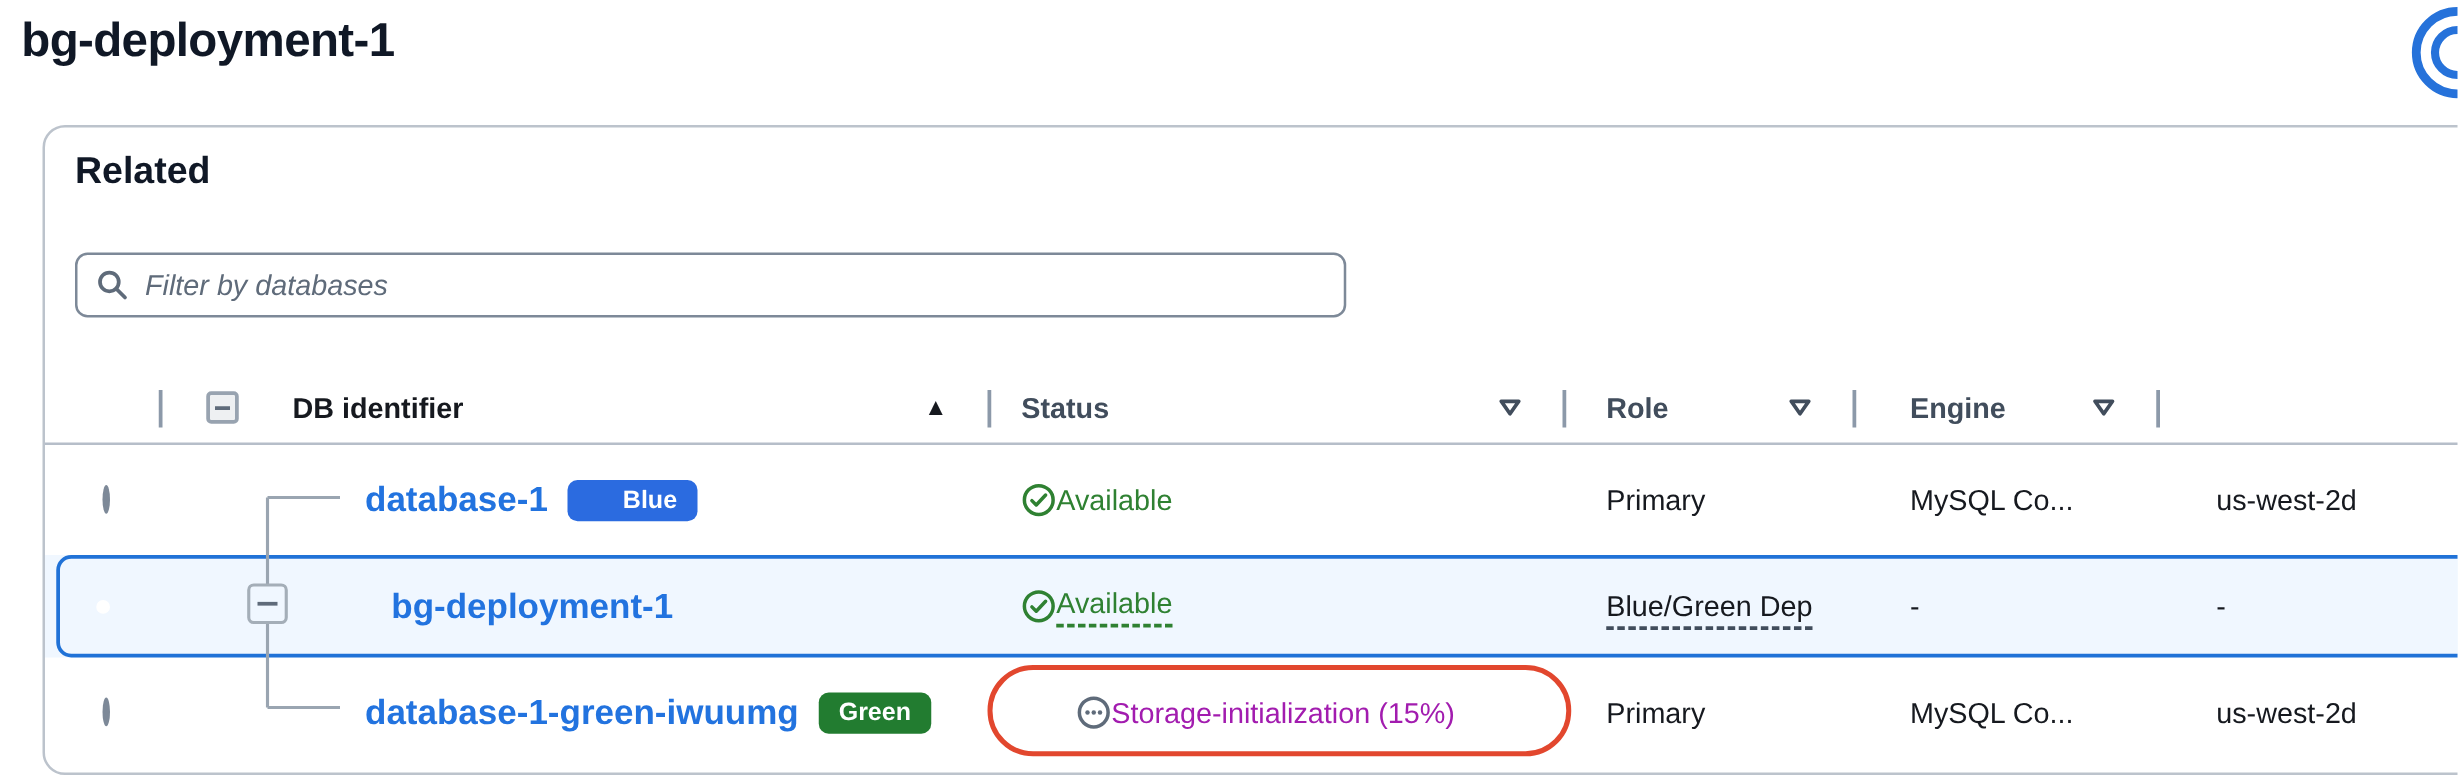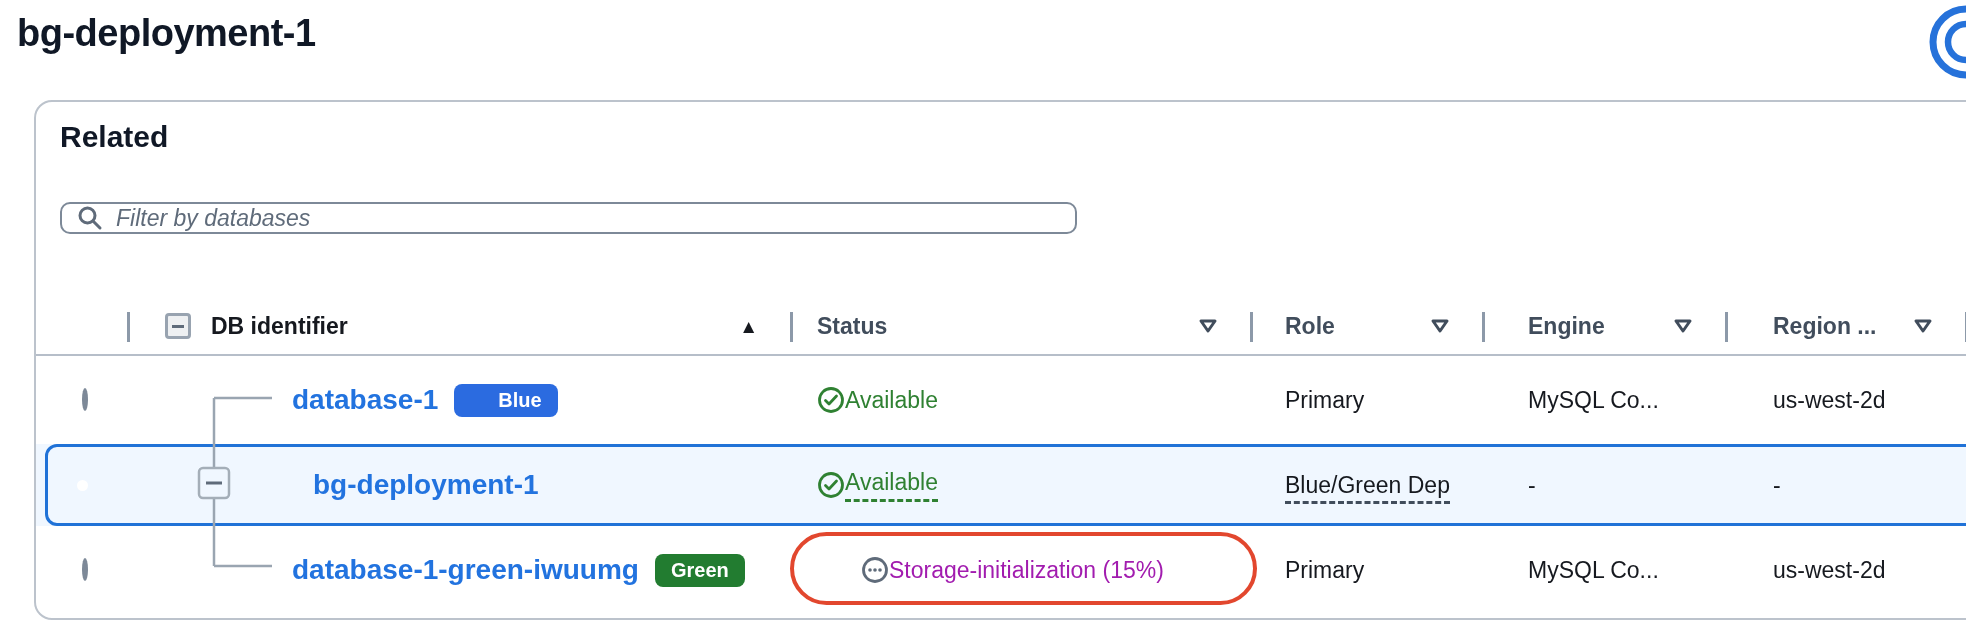--- a/index.html
+++ b/index.html
@@ -10,41 +10,41 @@
   
   .page-title { position:absolute; left:17px; top:12px; font-size:38px; font-weight:bold;
                 color:#101826; letter-spacing:-0.5px; }
   .refresh-btn { position:absolute; left:1926px; top:2px; width:80px; height:80px; }
 
   
   .card { position:absolute; left:34px; top:100px; width:1990px; height:520px;
           background:#fff; border:2px solid #bcc3cc; border-radius:18px; }
   .panel-heading { position:absolute; left:24px; top:18px; font-size:30px; font-weight:bold; color:#101826; }
 
-  .filter-wrap { position:absolute; left:24px; top:100px; width:1017px; height:32px;
+  .filter-wrap { position:absolute; left:24px; top:100px; width:1017px; height:52px;
                  border:2px solid #7d8998; border-radius:10px; background:#fff;
                  display:flex; align-items:center; padding:0 14px; gap:12px; }
   .filter-input { border:none; outline:none; flex:1; font-size:23px; font-style:italic;
                   color:#5f6b7a; background:transparent; font-family:"Liberation Sans", sans-serif; }
   .filter-input::placeholder { color:#5f6b7a; opacity:1; font-style:italic; }
 
   
   .table { position:absolute; left:0; top:196px; width:1990px; }
   .trow { display:grid; grid-template-columns:93px 663px 460px 232px 243px 240px 1fr;
           align-items:center; }
   .thead { height:58px; border-bottom:2px solid #b6bec9; }
   .th { position:relative; height:100%; display:flex; align-items:center; font-weight:bold;
         font-size:23px; color:#414d5c; padding-right:34px; }
   .th .spacer { flex:1; }
   .th::after { content:""; position:absolute; right:-1px; top:14px; width:3px; height:30px;
                background:#8c99a9; }
   .th-sel::after { content:""; position:absolute; right:-1px; top:14px; width:3px; height:30px;
                    background:#8c99a9; }
   .th-sel { position:relative; height:100%; }
-  .th-id { color:#16191f; padding-left:36px; gap:20px; }
+  .th-id { color:#16191f; padding-left:36px; gap:43px; }
   .th-status { padding-left:25px; }
   .th-role { padding-left:33px; }
   .th-engine { padding-left:44px; }
   .th-region { padding-left:46px; }
 
   .minus-box { width:26px; height:26px; border:3px solid #98a3b0; border-radius:4px;
                background:#eef0f2; position:relative; flex:0 0 auto; }
   .minus-box::after { content:""; position:absolute; left:4px; right:4px; top:50%;
                       margin-top:-1.5px; height:3px; background:#5f6b7a; }
 
@@ -159,29 +159,20 @@
       <div class="th th-engine">
         <span>Engine</span>
         <span class="spacer"></span>
         <span>
           <svg width="20" height="16" viewBox="0 0 20 16">
               <polygon points="3,3 17,3 10,13" fill="none" stroke="#414d5c" stroke-width="3" stroke-linejoin="round"></polygon>
             </svg>
         </span>
       </div>
 
-      <div class="th th-region">
-        <span>Region ...</span>
-        <span class="spacer"></span>
-        <span>
-          <svg width="20" height="16" viewBox="0 0 20 16">
-              <polygon points="3,3 17,3 10,13" fill="none" stroke="#414d5c" stroke-width="3" stroke-linejoin="round"></polygon>
-            </svg>
-        </span>
-      </div>
 
       <div></div>
     </div>
 
     <div class="tbody">
 
       <div class="overlay">
         <svg width="1990" height="258" viewBox="0 0 1990 258">
           <path d="M178 42 H236" fill="none" stroke="#9aa5b1" stroke-width="2.5"></path>
           <path d="M178 42 V210" fill="none" stroke="#9aa5b1" stroke-width="2.5"></path>

